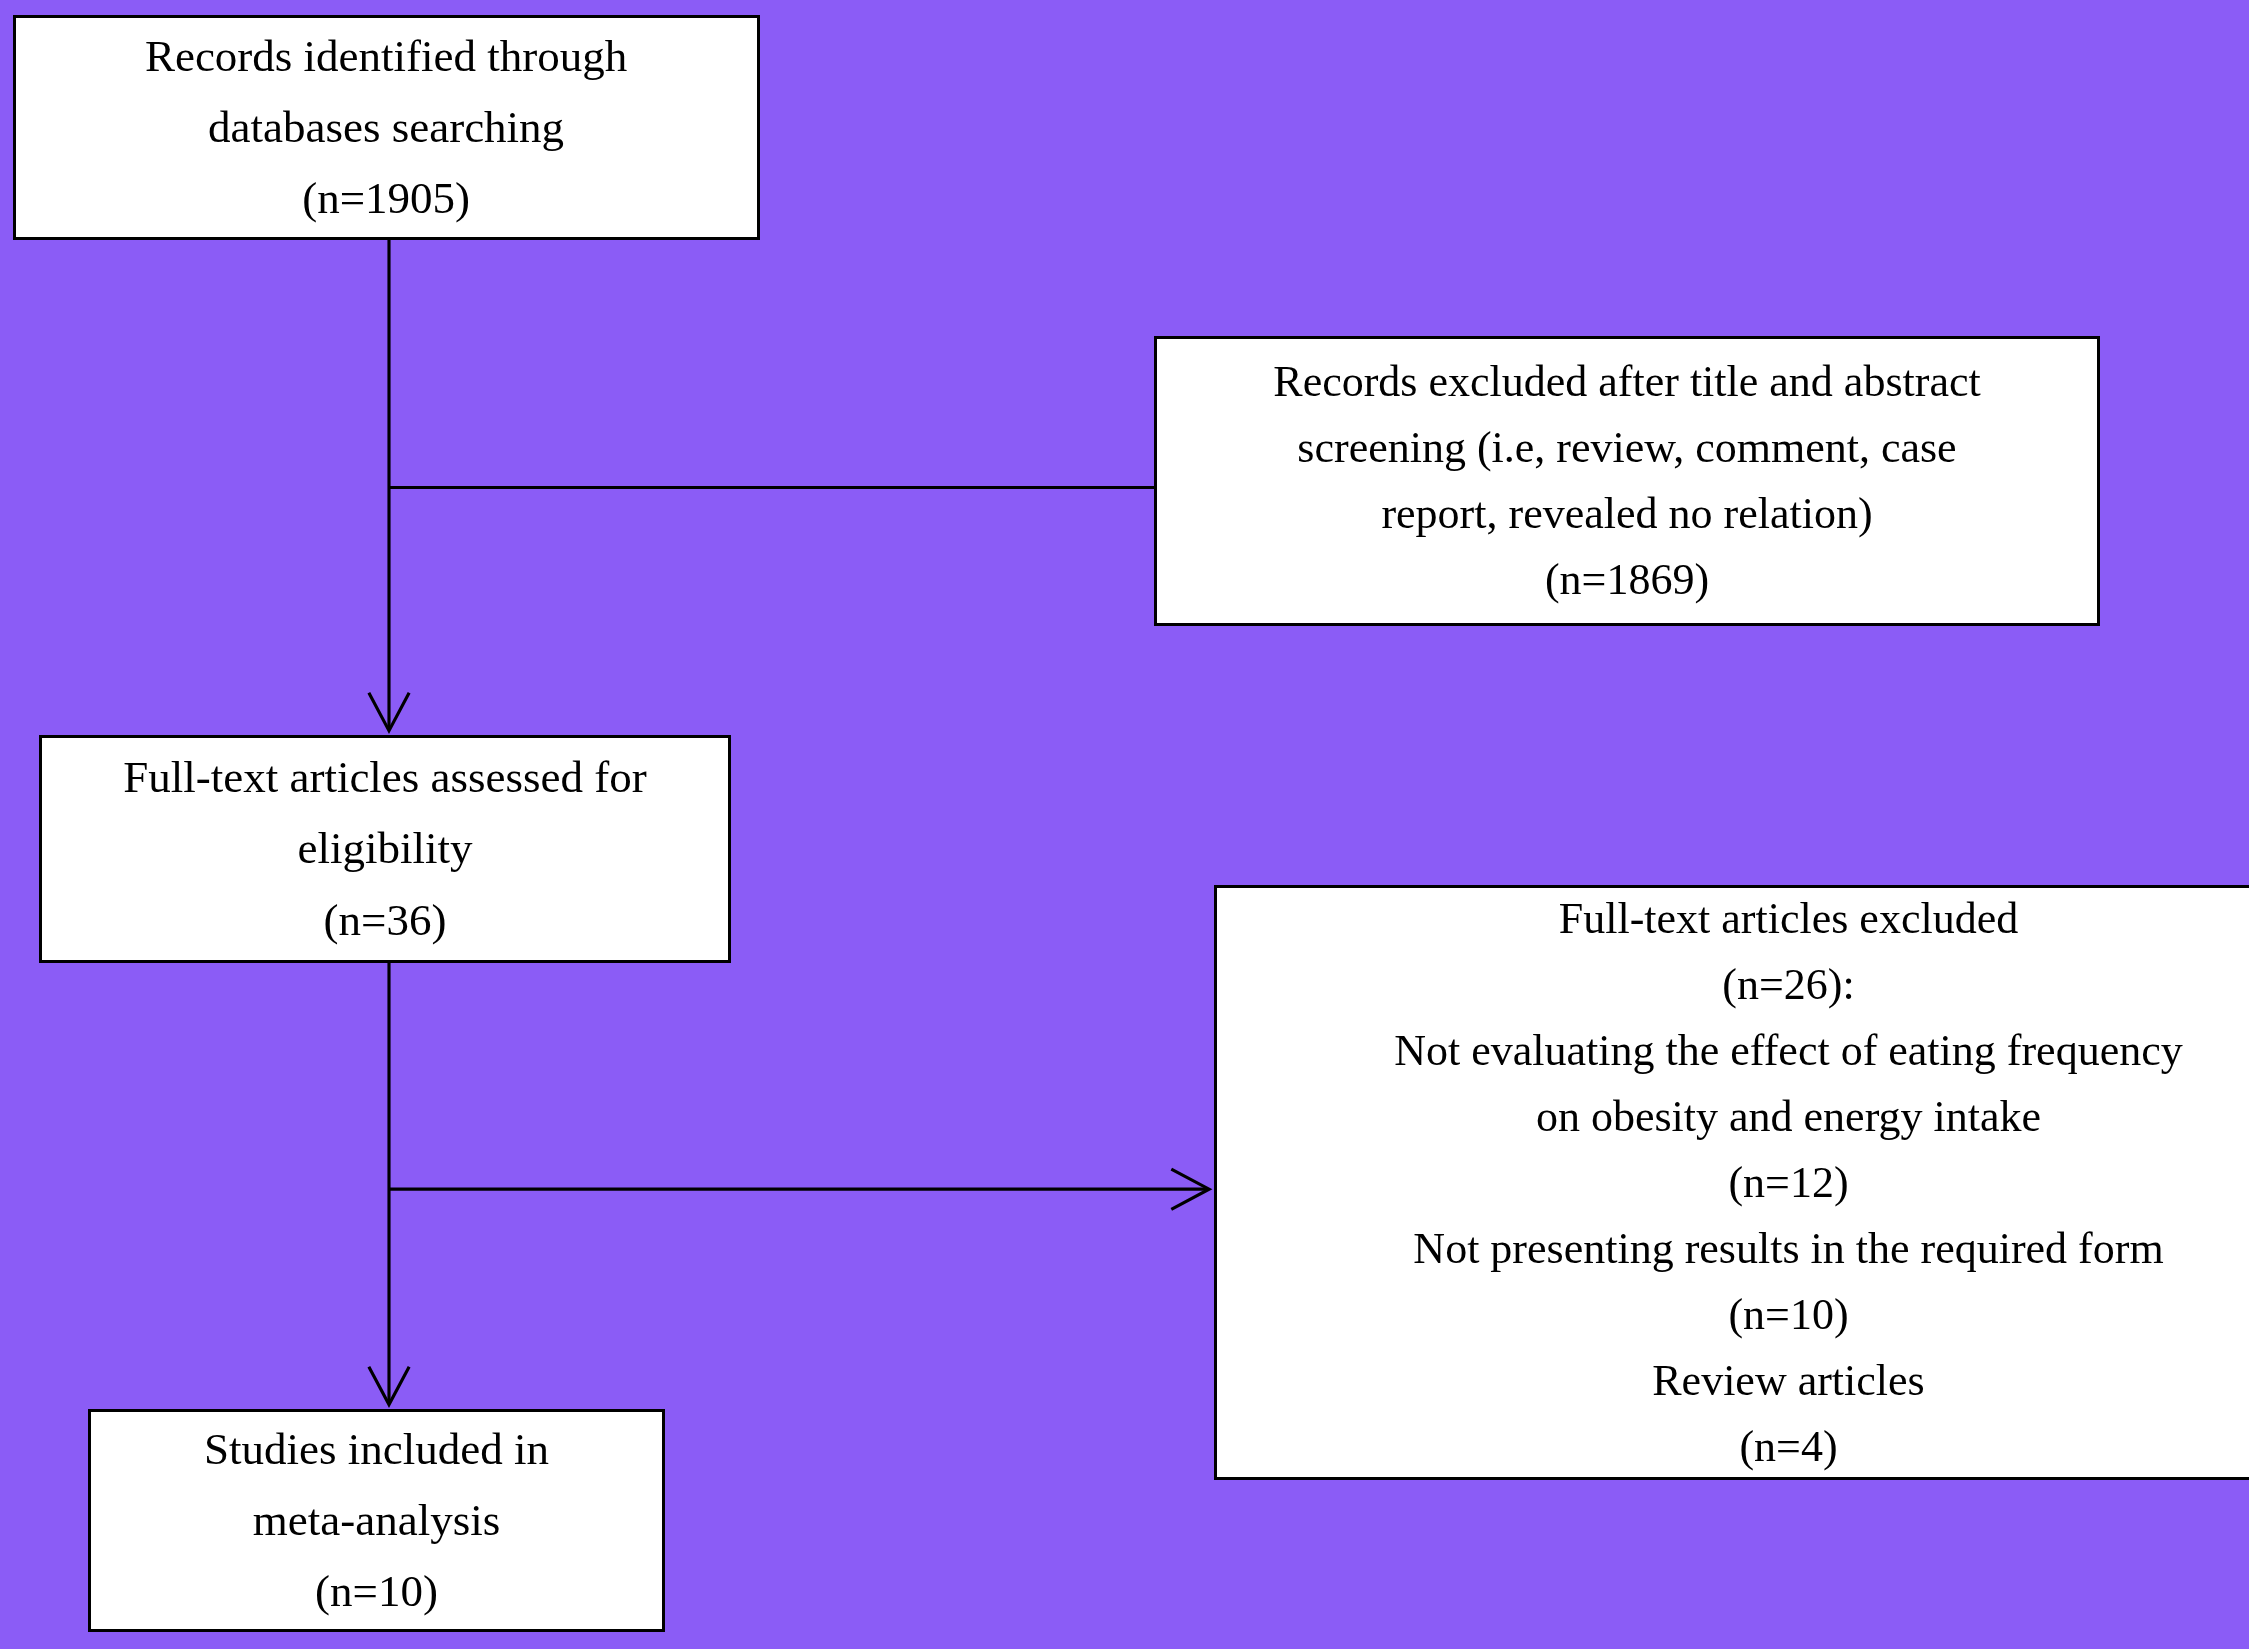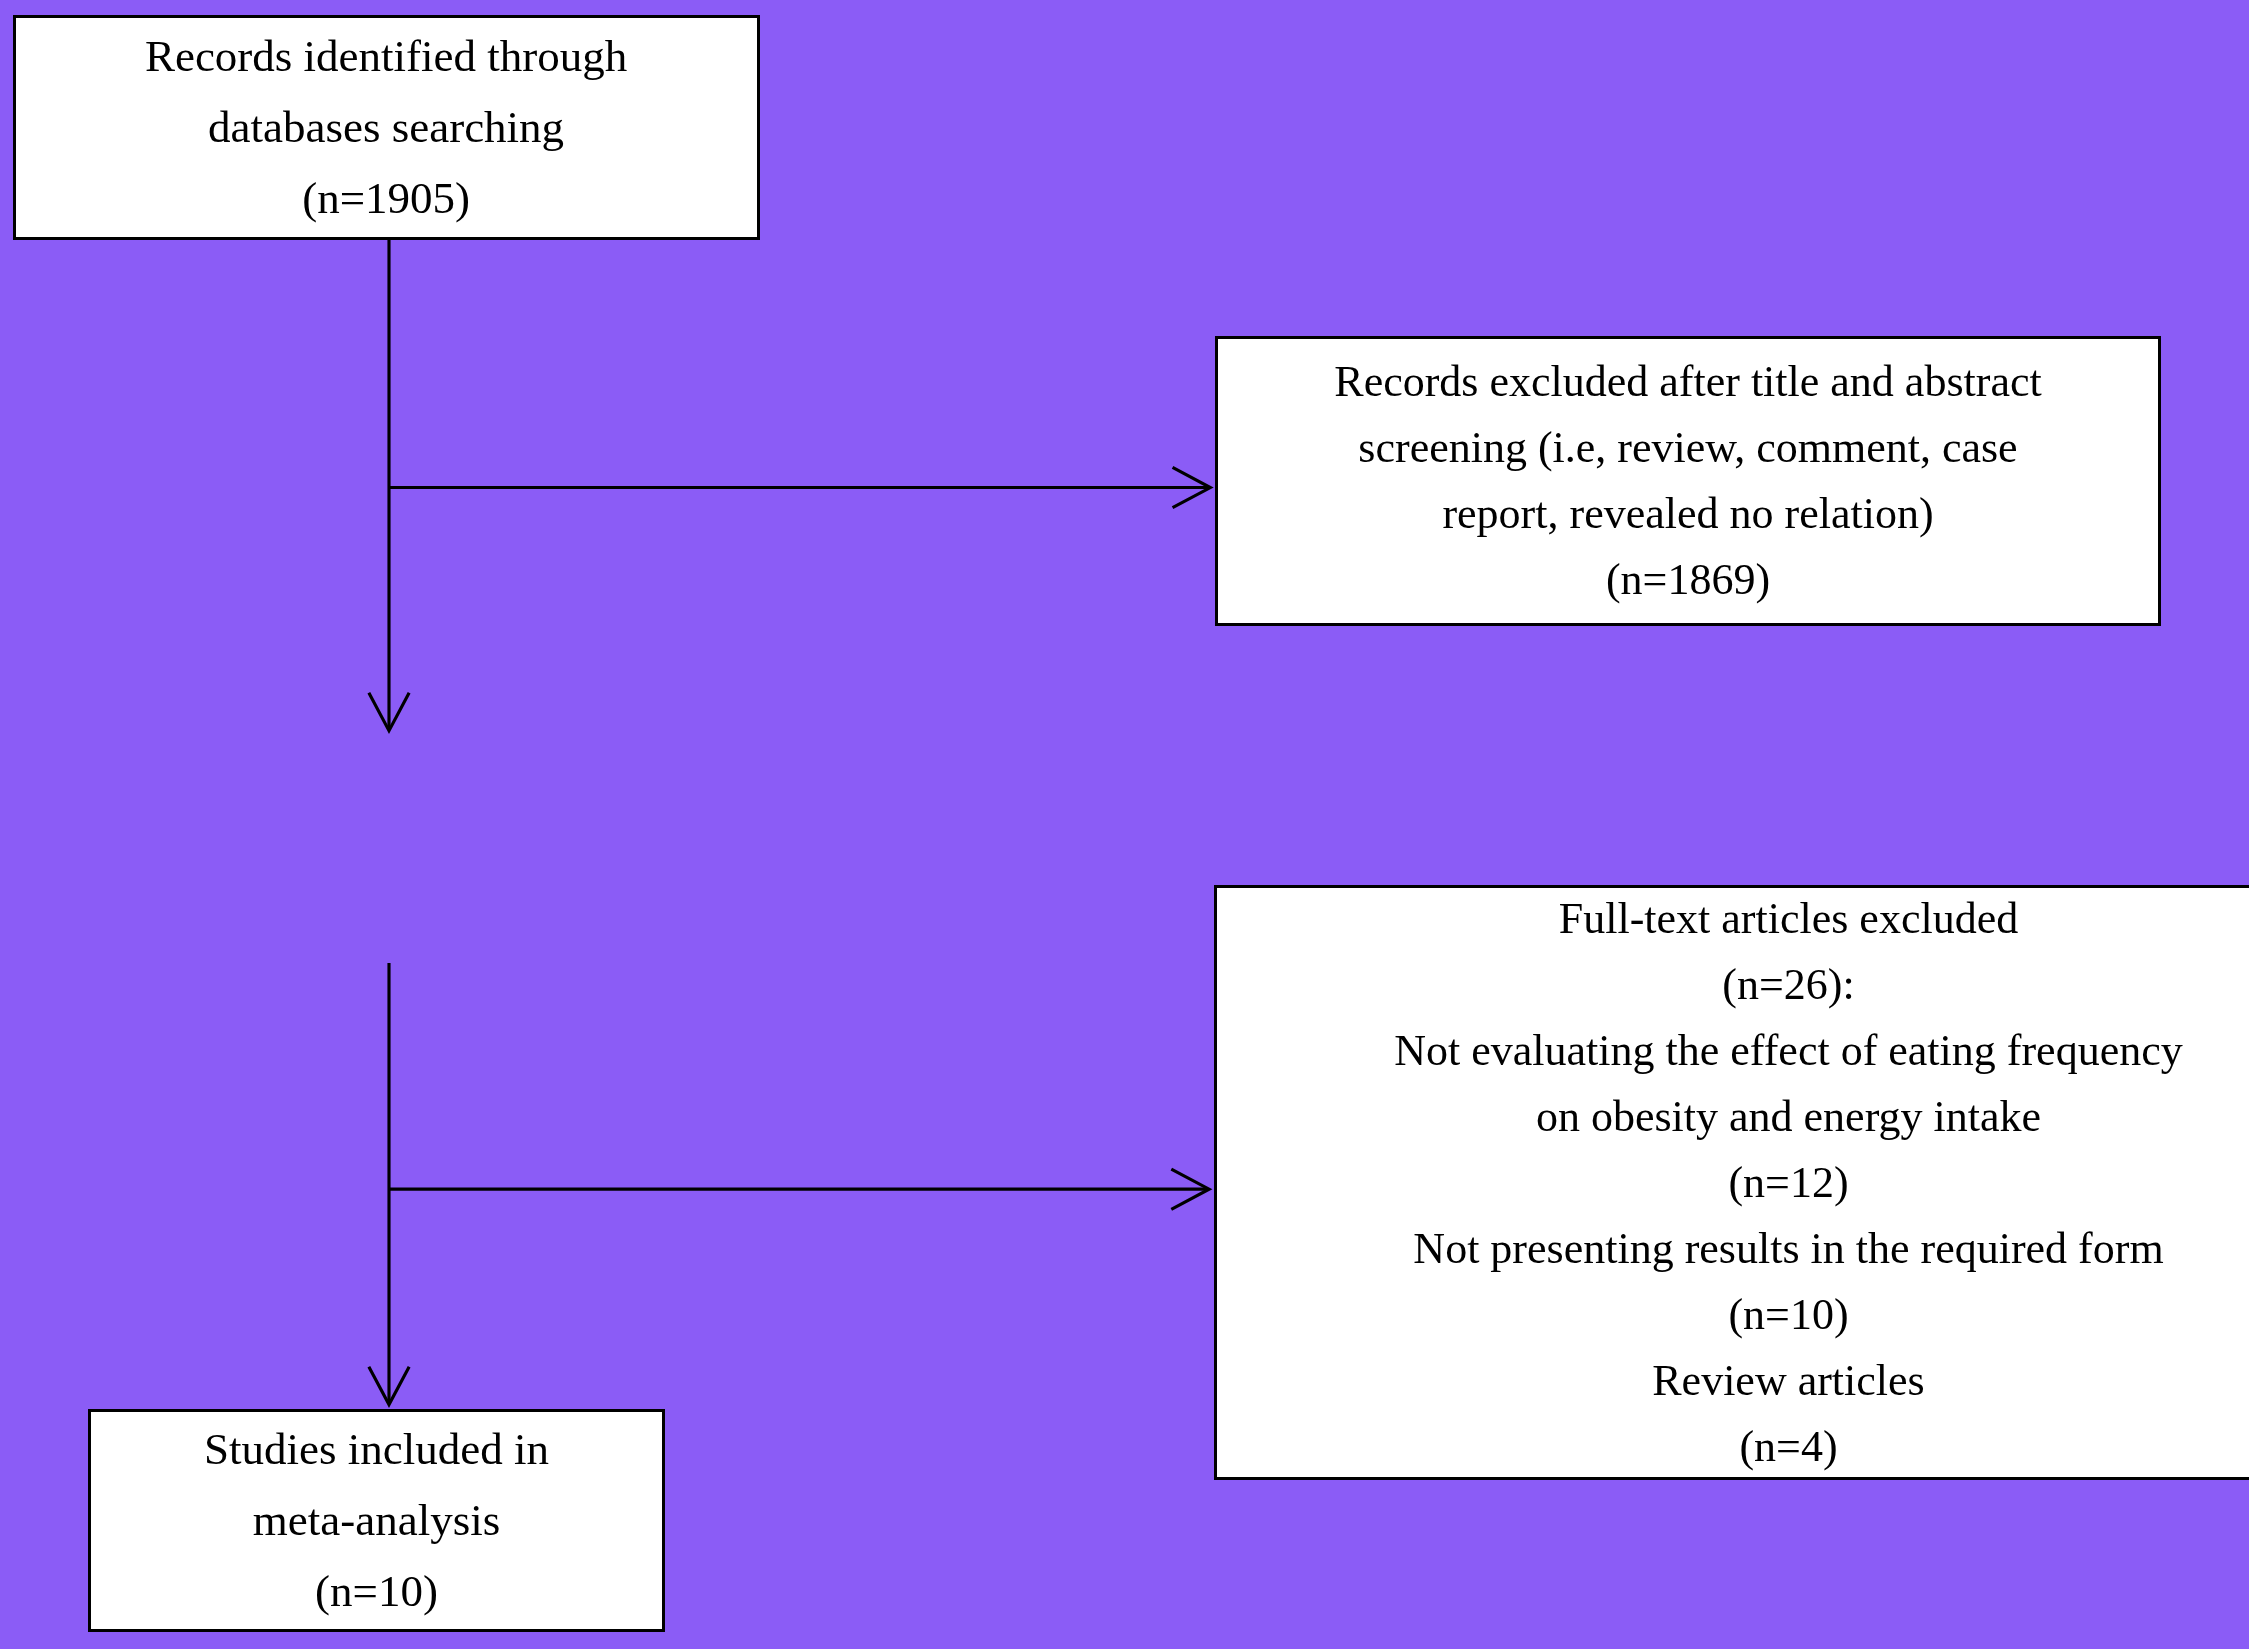--- a/index.html
+++ b/index.html
@@ -26,21 +26,21 @@
     text-align: center;
     white-space: pre-line;
     font-size: 45px;
     line-height: 1.58;
   }
   .box.small-leading {
     font-size: 44px;
     line-height: 1.5;
   }
   #box-records-identified { left: 12.6px;   top: 15px;   width: 747px; height: 225px; }
-  #box-records-excluded   { left: 1215px; top: 336px;  width: 946px; height: 290px; }
+  #box-records-excluded   { left: 1154px; top: 336px;  width: 946px; height: 290px; }
   #box-fulltext-assessed  { left: 39px;   top: 735px; width: 692px; height: 228px; }
   #box-fulltext-excluded  { left: 1214px; top: 885px; width: 1142px; height: 595px; padding-left: 7px; }
   #box-studies-included   { left: 88px;  top: 1409px; width: 577px;  height: 223px; }
   svg.connectors {
     position: absolute;
     left: 0;
     top: 0;
     width: 2250px;
     height: 1649px;
   }
@@ -77,20 +77,23 @@
 
   <div class="box" id="box-records-identified">Records identified through
 databases searching
 (n=1905)</div>
 
   <div class="box small-leading" id="box-records-excluded">Records excluded after title and abstract
 screening (i.e, review, comment, case
 report, revealed no relation)
 (n=1869)</div>
 
+  <div class="box" id="box-fulltext-assessed">Full-text articles assessed for
+eligibility
+(n=36)</div>
 
   <div class="box small-leading" id="box-fulltext-excluded">Full-text articles excluded
 (n=26):
 Not evaluating the effect of eating frequency
 on obesity and energy intake
 (n=12)
 Not presenting results in the required form
 (n=10)
 Review articles
 (n=4)</div>

